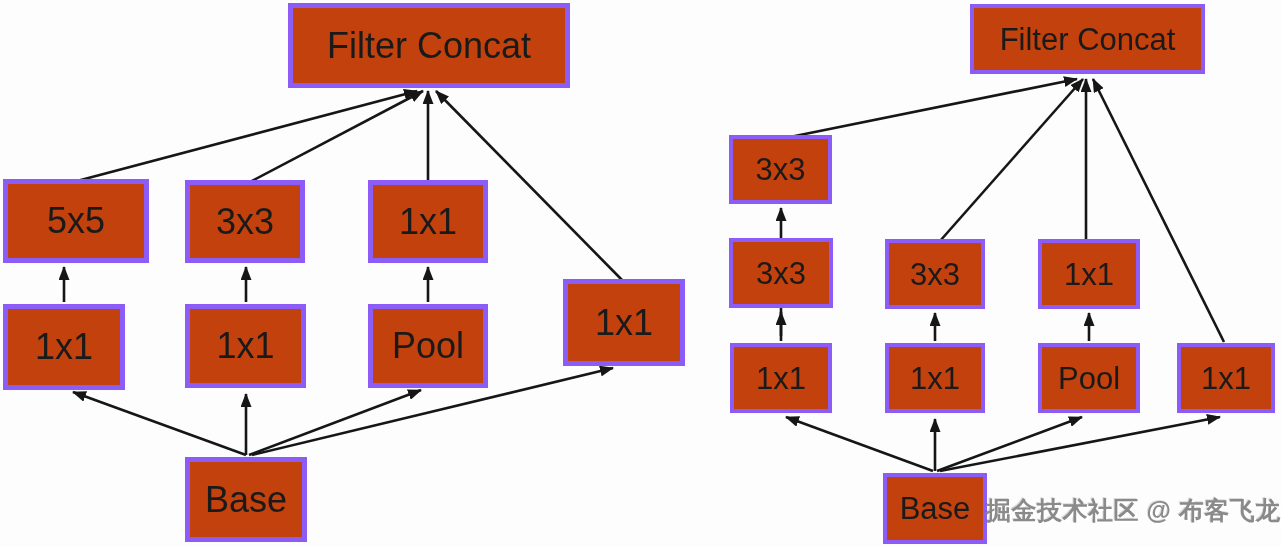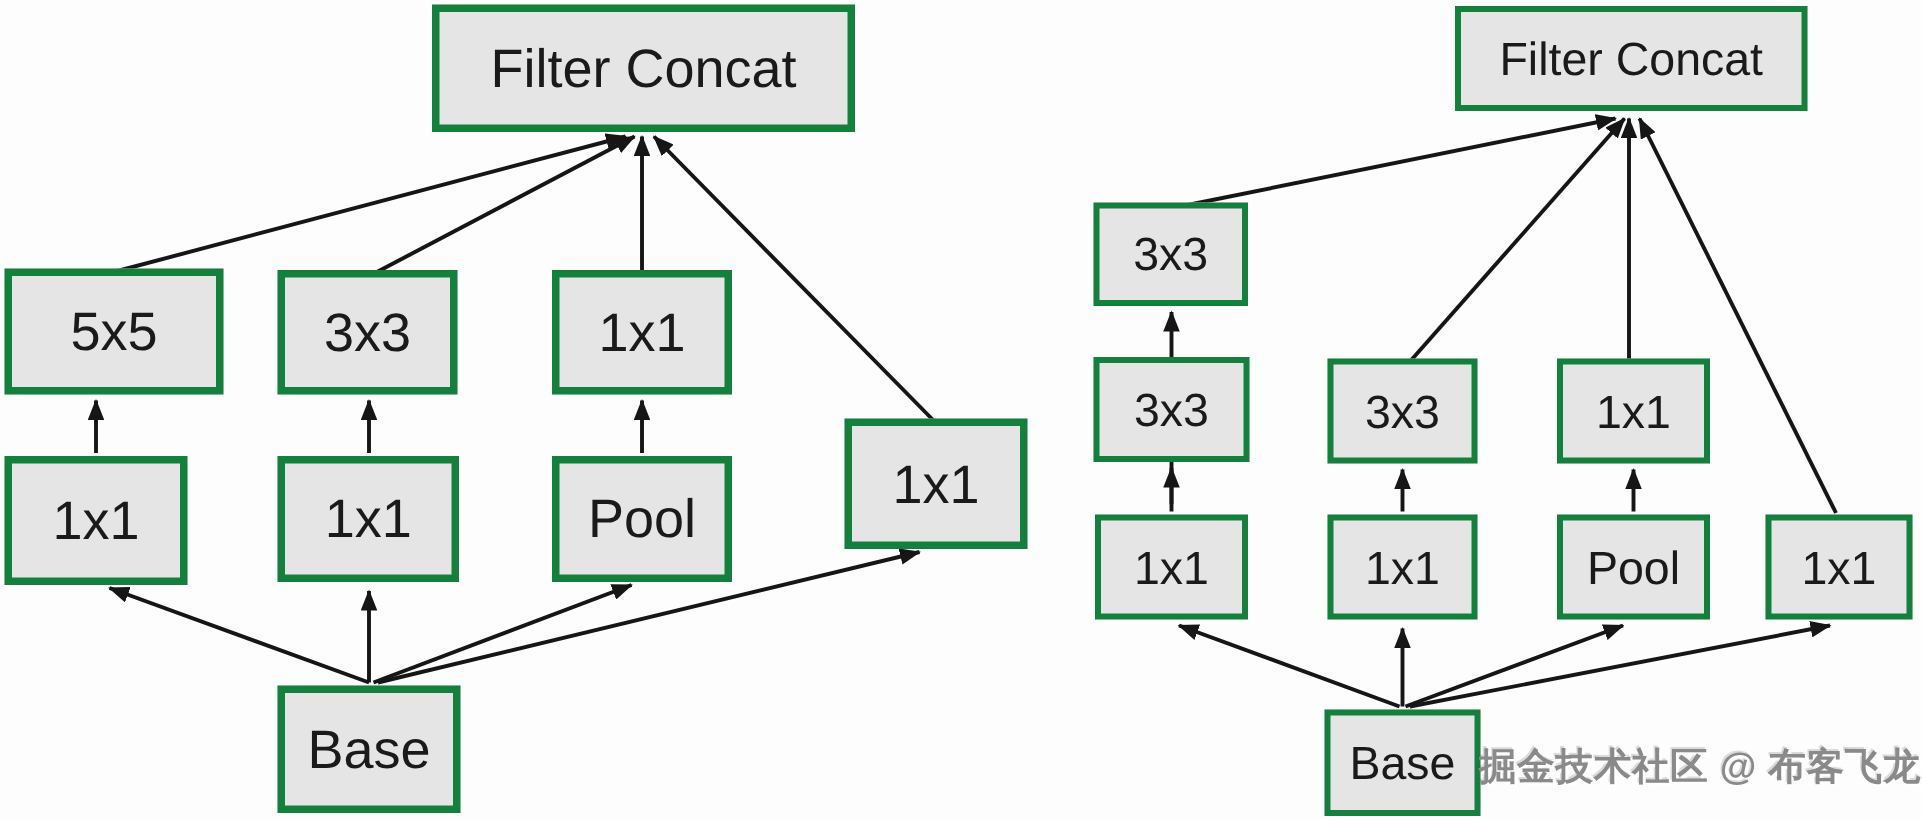--- a/index.html
+++ b/index.html
@@ -6,21 +6,21 @@
   #canvas{
     position:relative;
     width:1281px;height:547px;
     background:#fdfdfd;
     overflow:hidden;
     font-family:"Liberation Sans", sans-serif;
   }
   #edges{position:absolute;left:0;top:0;z-index:1;}
   .node{
     position:absolute;z-index:2;box-sizing:border-box;
-    background:#e5e5e5;border:5px solid #15803d;color:#1a1a1a;
+    background:#c2410c;border:5px solid #8b5cf6;color:#1a1a1a;
     display:flex;align-items:center;justify-content:center;
     white-space:nowrap;line-height:1;
   }
   .dl-node{font-size:36px;}
   .dr-node{font-size:31px;border-width:4px;}
   #watermark{
     position:absolute;z-index:3;left:986px;top:494px;
     font-size:25px;font-weight:700;letter-spacing:0.5px;
     color:#8a8a8a;
     text-shadow:2px 2px 1px #ffffff, -1px -1px 0 rgba(60,60,60,0.18);

